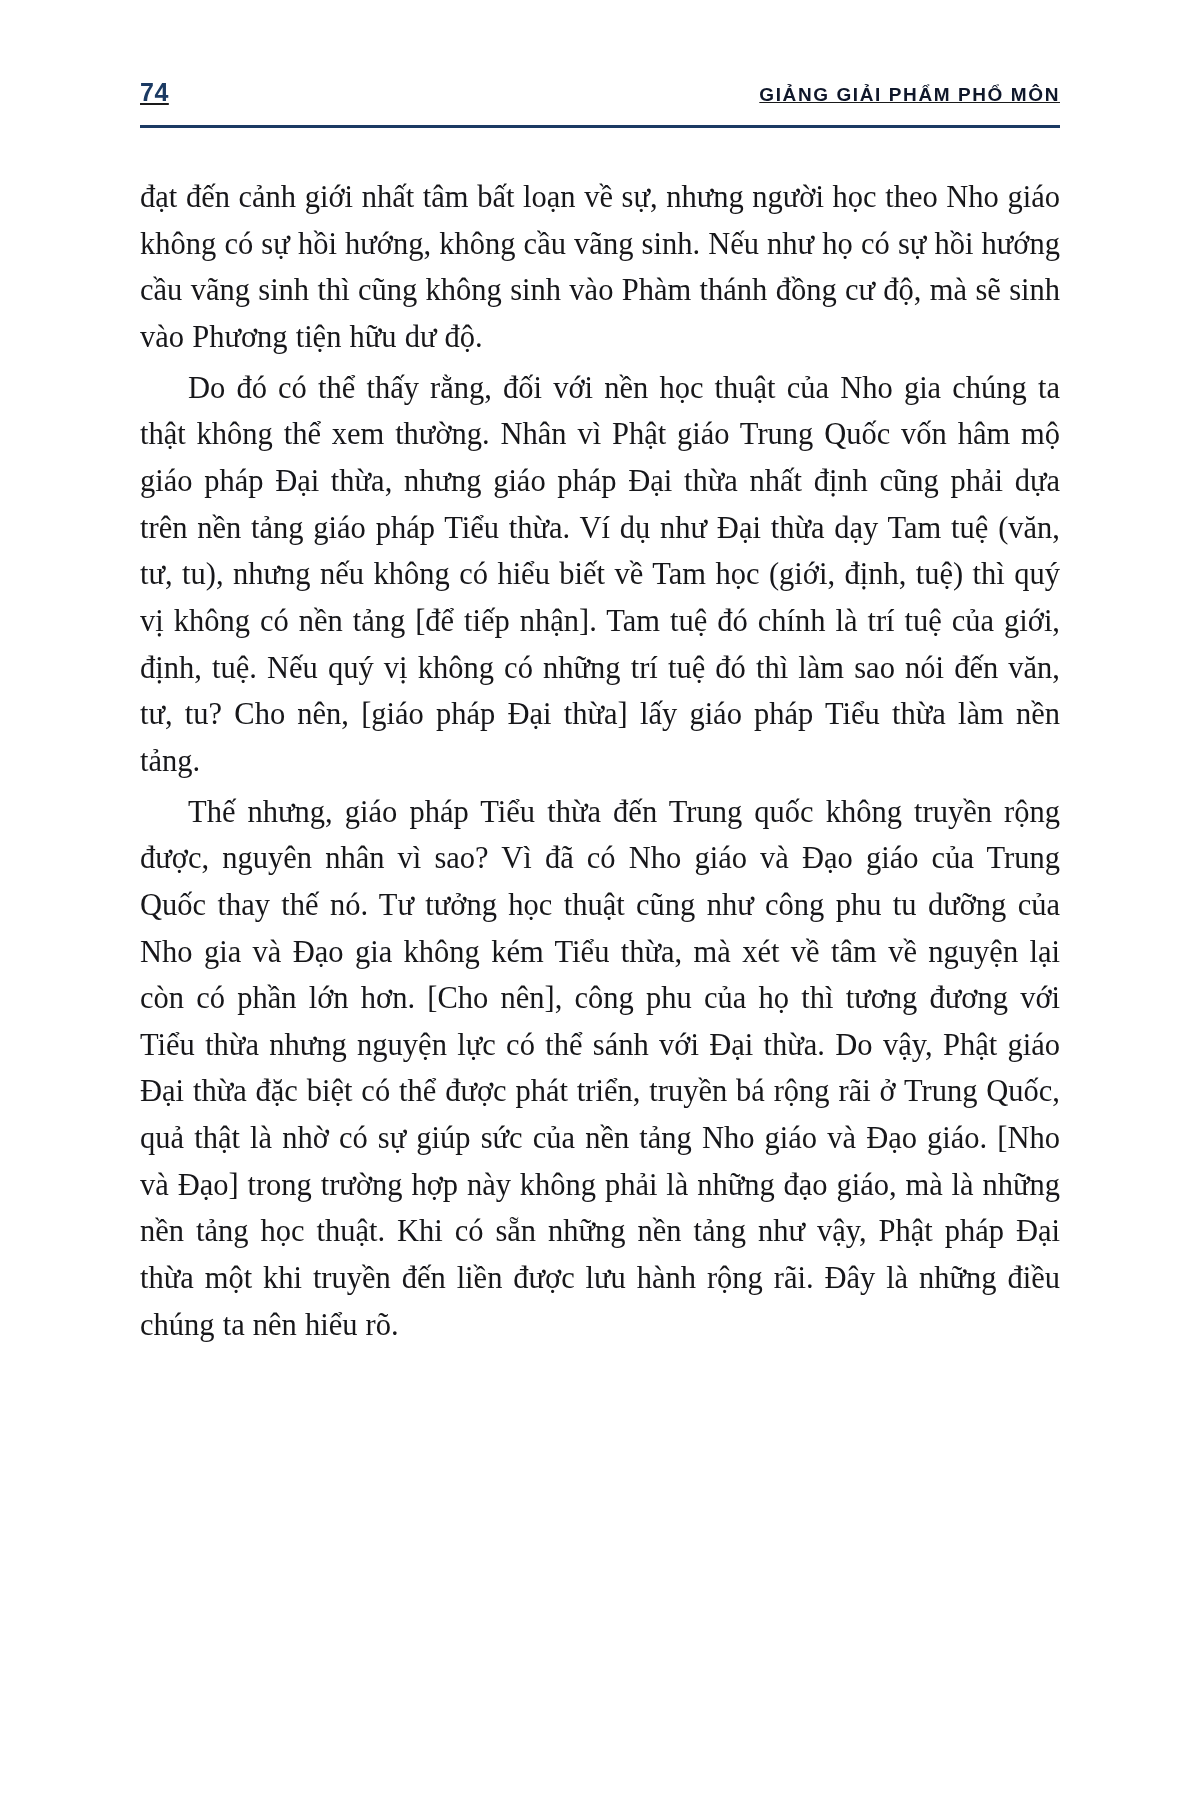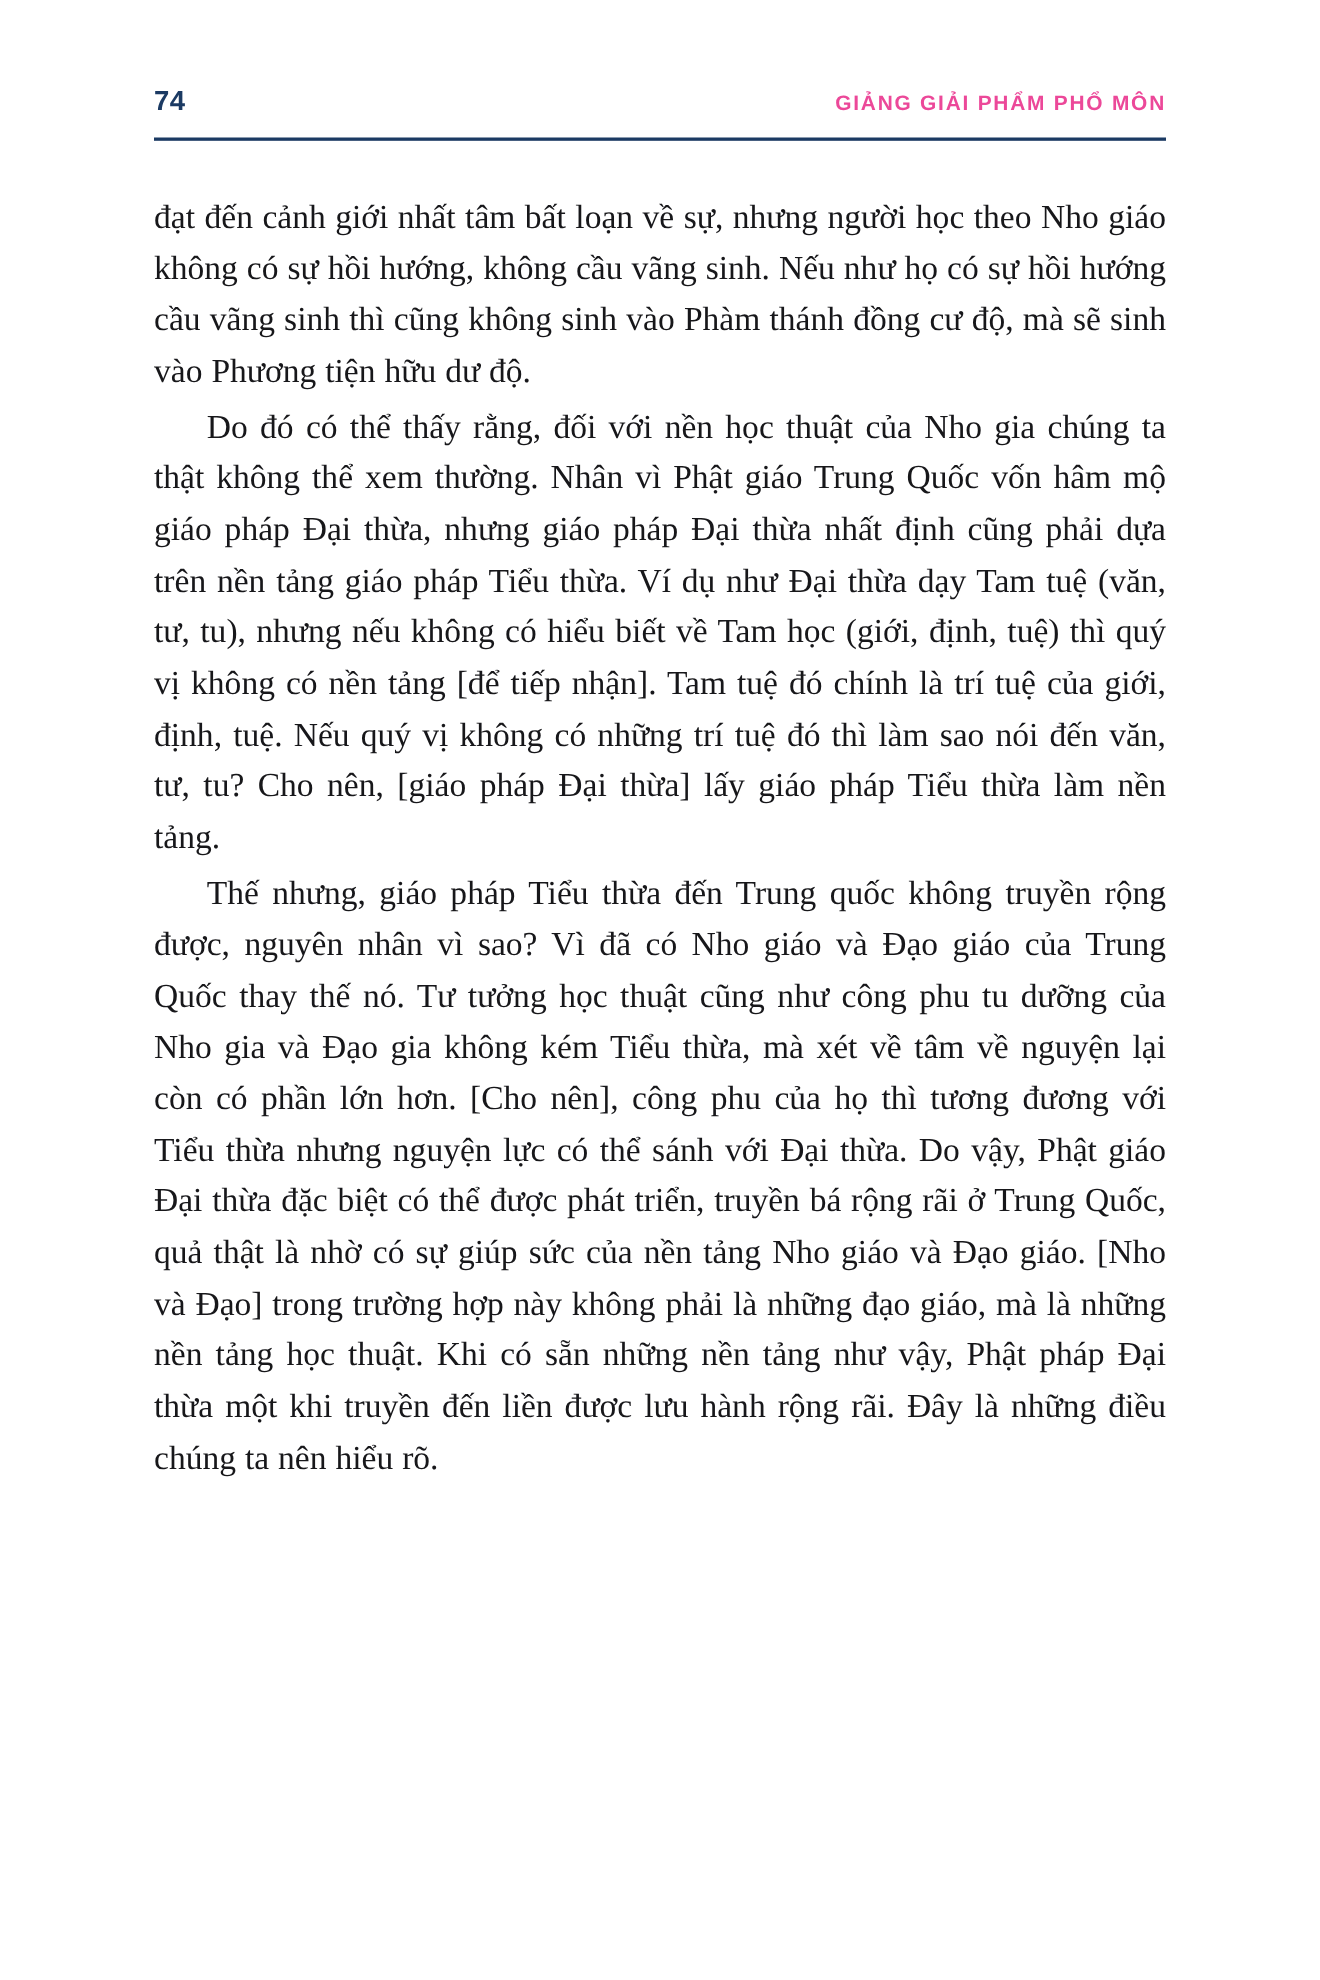--- a/index.html
+++ b/index.html
@@ -18,33 +18,34 @@
     width: 1200px;
     height: 1800px;
     box-sizing: border-box;
     padding: 78px 140px 60px 140px;
   }
   .header {
     display: flex;
     align-items: baseline;
     justify-content: space-between;
     padding-bottom: 16px;
+    text-decoration: underline;
   }
   .header-page-number {
     font-family: "Liberation Sans", sans-serif;
     font-weight: bold;
     font-size: 25px;
     color: #1b3a63;
     letter-spacing: 0.5px;
   }
   .header-title {
     font-family: "Liberation Sans", sans-serif;
     font-weight: bold;
     font-size: 19px;
-    color: #ec4899;
+    color: #0f172a;
     letter-spacing: 1.6px;
   }
   .header-rule {
     height: 3px;
     background: #1b3a63;
     margin-top: 2px;
     margin-bottom: 46px;
   }
   .body-text p {
     margin: 0 0 4px 0;

